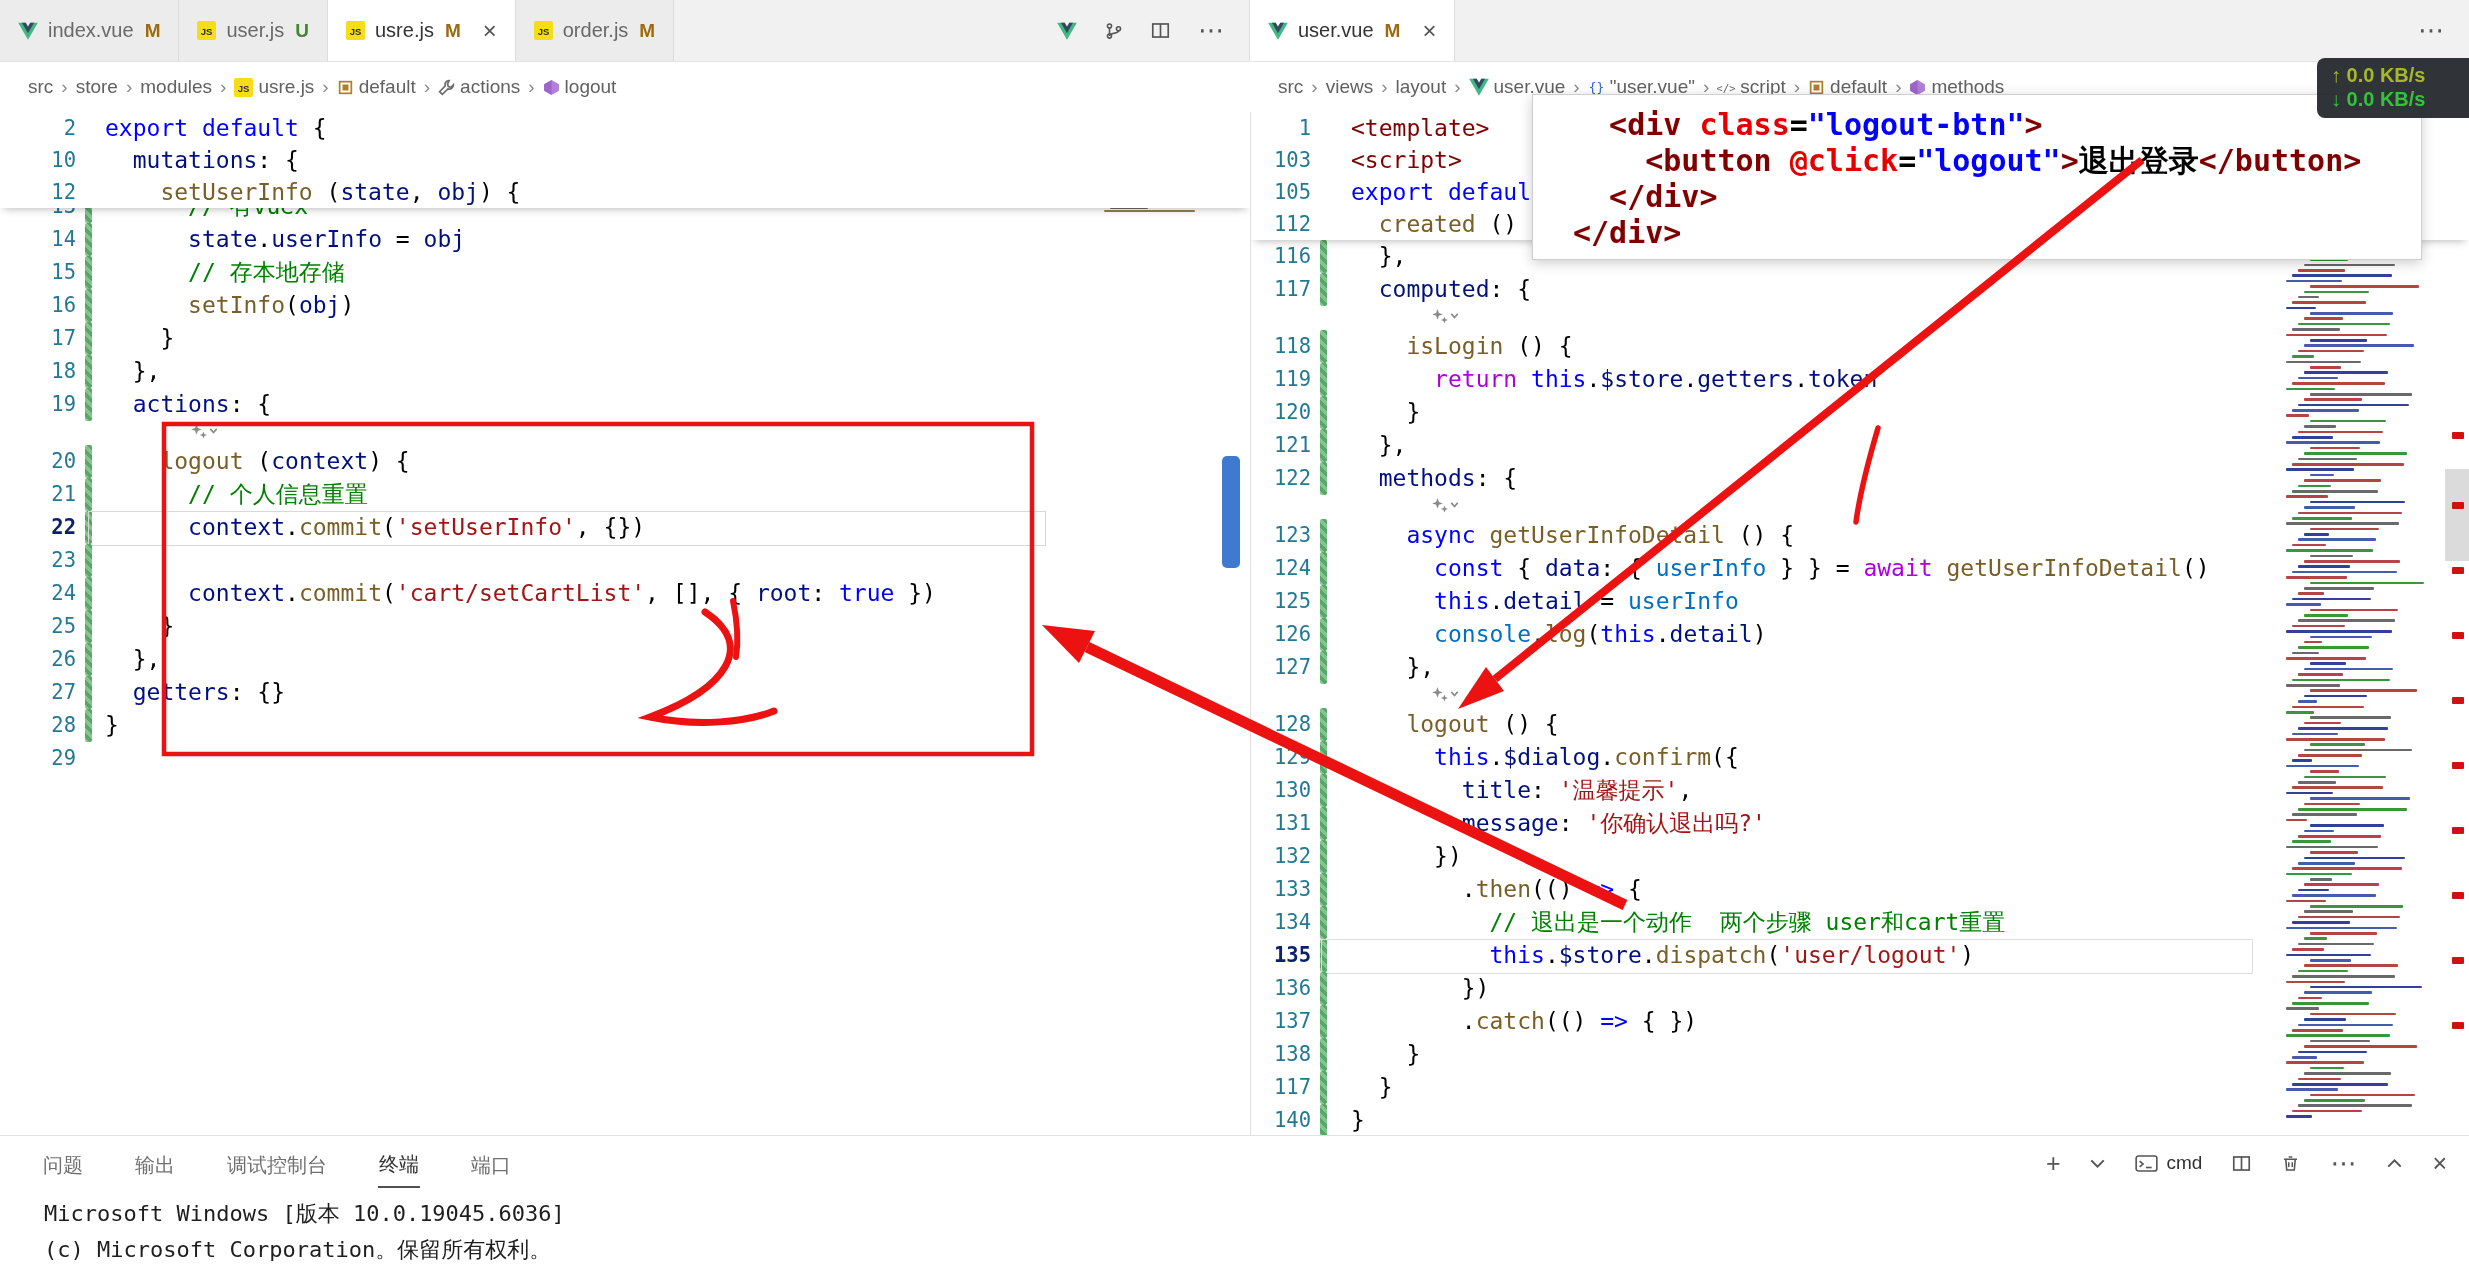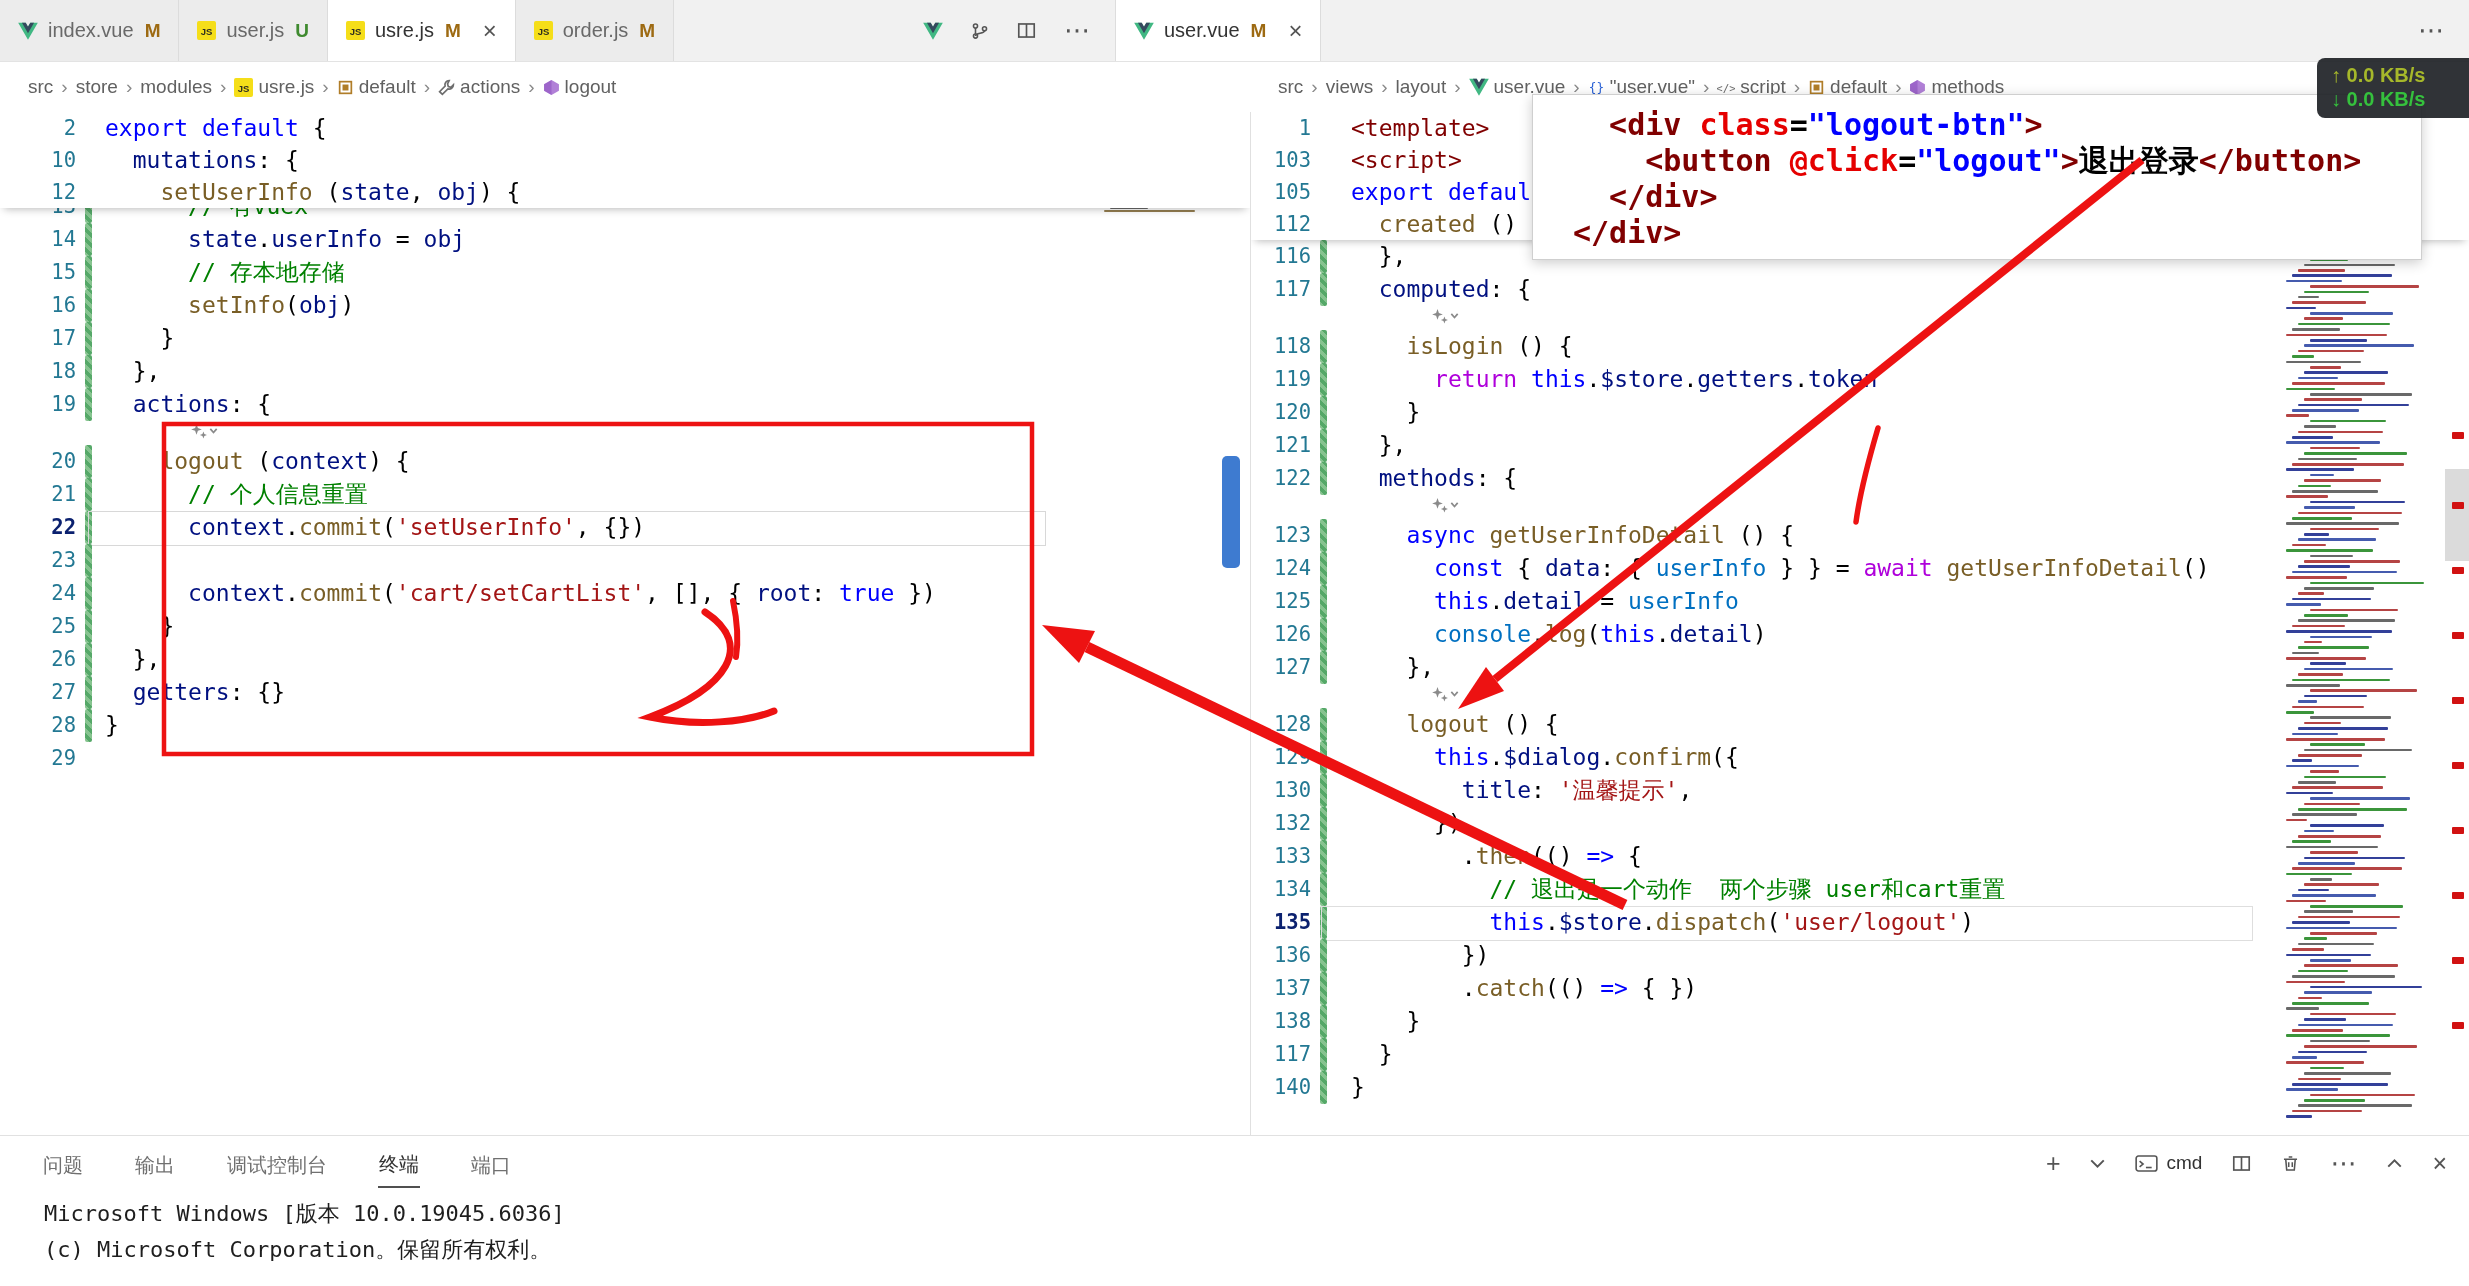--- a/index.html
+++ b/index.html
@@ -2,21 +2,21 @@
 <html><head>
 <meta charset="utf-8">
 <style>
 *{margin:0;padding:0;box-sizing:border-box}
 html,body{width:2469px;height:1286px;overflow:hidden;background:#fff;font-family:"Liberation Sans",sans-serif}
 #app{position:relative;width:2469px;height:1286px;background:#fff}
 
 
 .tabbar{display:flex;height:62px;background:#f1f1f1;border-bottom:1px solid #e3e3e3}
 .tabgroup{display:flex;align-items:stretch}
-.tabgroup.left{width:1116px;flex:none;border-right:1px solid #ddd}
+.tabgroup.left{width:1250px;flex:none;border-right:1px solid #ddd}
 .tabgroup.right{flex:1}
 .tab{display:flex;align-items:center;gap:10px;padding:0 18px;background:#ececec;border-right:1px solid #dcdcdc;font-size:20px;color:#696969;cursor:pointer}
 .tab.active{background:#fff;color:#333}
 .tab .badge{font-size:19px;margin-left:1px;font-weight:bold}
 .badge.M{color:#9d6a12}.badge.U{color:#3f8a2f}
 .tab .close{margin-left:12px;color:#555;font-size:24px;line-height:1}
 .tabspacer{flex:1}
 .tabactions{display:flex;align-items:center;gap:28px;padding:0 24px;color:#444}
 .more{font-size:26px;color:#555;letter-spacing:1px}
 
@@ -400,20 +400,21 @@
           <div class="sprow" style="padding-left: 180px;">
             <span class="sparkle"><svg viewBox="0 0 28 16" width="30" height="17">
                 <path fill="#8a8a8a" d="M6 1l1.3 3.7L11 6 7.3 7.3 6 11 4.7 7.3 1 6l3.7-1.3z"></path>
                 <path fill="#8a8a8a" d="M12.5 8l.9 2.4 2.4.9-2.4.9-.9 2.4-.9-2.4-2.4-.9 2.4-.9z"></path>
                 <path d="M19 5.5l3 3.5 3-3.5" fill="none" stroke="#8a8a8a" stroke-width="1.6"></path>
               </svg></span>
           </div>
           <div class="crow"><span class="ln">128</span><span class="gut on"></span><span class="codeline"><span class="tk-p">    </span><span class="tk-f">logout</span><span class="tk-p"> () {</span></span></div>
           <div class="crow"><span class="ln">129</span><span class="gut on"></span><span class="codeline"><span class="tk-p">      </span><span class="tk-k">this</span><span class="tk-p">.</span><span class="tk-v">$dialog</span><span class="tk-p">.</span><span class="tk-f">confirm</span><span class="tk-p">({</span></span></div>
           <div class="crow"><span class="ln">130</span><span class="gut on"></span><span class="codeline"><span class="tk-p">        </span><span class="tk-v">title</span><span class="tk-p">: </span><span class="tk-s">'温馨提示'</span><span class="tk-p">,</span></span></div>
+          <div class="crow"><span class="ln">131</span><span class="gut on"></span><span class="codeline"><span class="tk-p">        </span><span class="tk-v">message</span><span class="tk-p">: </span><span class="tk-s">'你确认退出吗?'</span></span></div>
           <div class="crow"><span class="ln">132</span><span class="gut on"></span><span class="codeline"><span class="tk-p">      })</span></span></div>
           <div class="crow"><span class="ln">133</span><span class="gut on"></span><span class="codeline"><span class="tk-p">        .</span><span class="tk-f">then</span><span class="tk-p">(() </span><span class="tk-k">=&gt;</span><span class="tk-p"> {</span></span></div>
           <div class="crow"><span class="ln">134</span><span class="gut on"></span><span class="codeline"><span class="tk-p">          </span><span class="tk-c">// 退出是一个动作  两个步骤 user和cart重置</span></span></div>
           <div class="crow cur-r"><span class="ln lncur">135</span><span class="gut on"></span><span class="codeline"><span class="tk-p">          </span><span class="tk-k">this</span><span class="tk-p">.</span><span class="tk-v">$store</span><span class="tk-p">.</span><span class="tk-f">dispatch</span><span class="tk-p">(</span><span class="tk-s">'user/logout'</span><span class="tk-p">)</span></span></div>
           <div class="crow"><span class="ln">136</span><span class="gut on"></span><span class="codeline"><span class="tk-p">        })</span></span></div>
           <div class="crow"><span class="ln">137</span><span class="gut on"></span><span class="codeline"><span class="tk-p">        .</span><span class="tk-f">catch</span><span class="tk-p">(() </span><span class="tk-k">=&gt;</span><span class="tk-p"> { })</span></span></div>
           <div class="crow"><span class="ln">138</span><span class="gut on"></span><span class="codeline"><span class="tk-p">    }</span></span></div>
           <div class="crow"><span class="ln">117</span><span class="gut on"></span><span class="codeline"><span class="tk-p">  }</span></span></div>
           <div class="crow"><span class="ln">140</span><span class="gut on"></span><span class="codeline"><span class="tk-p">}</span></span></div>
         </div>

